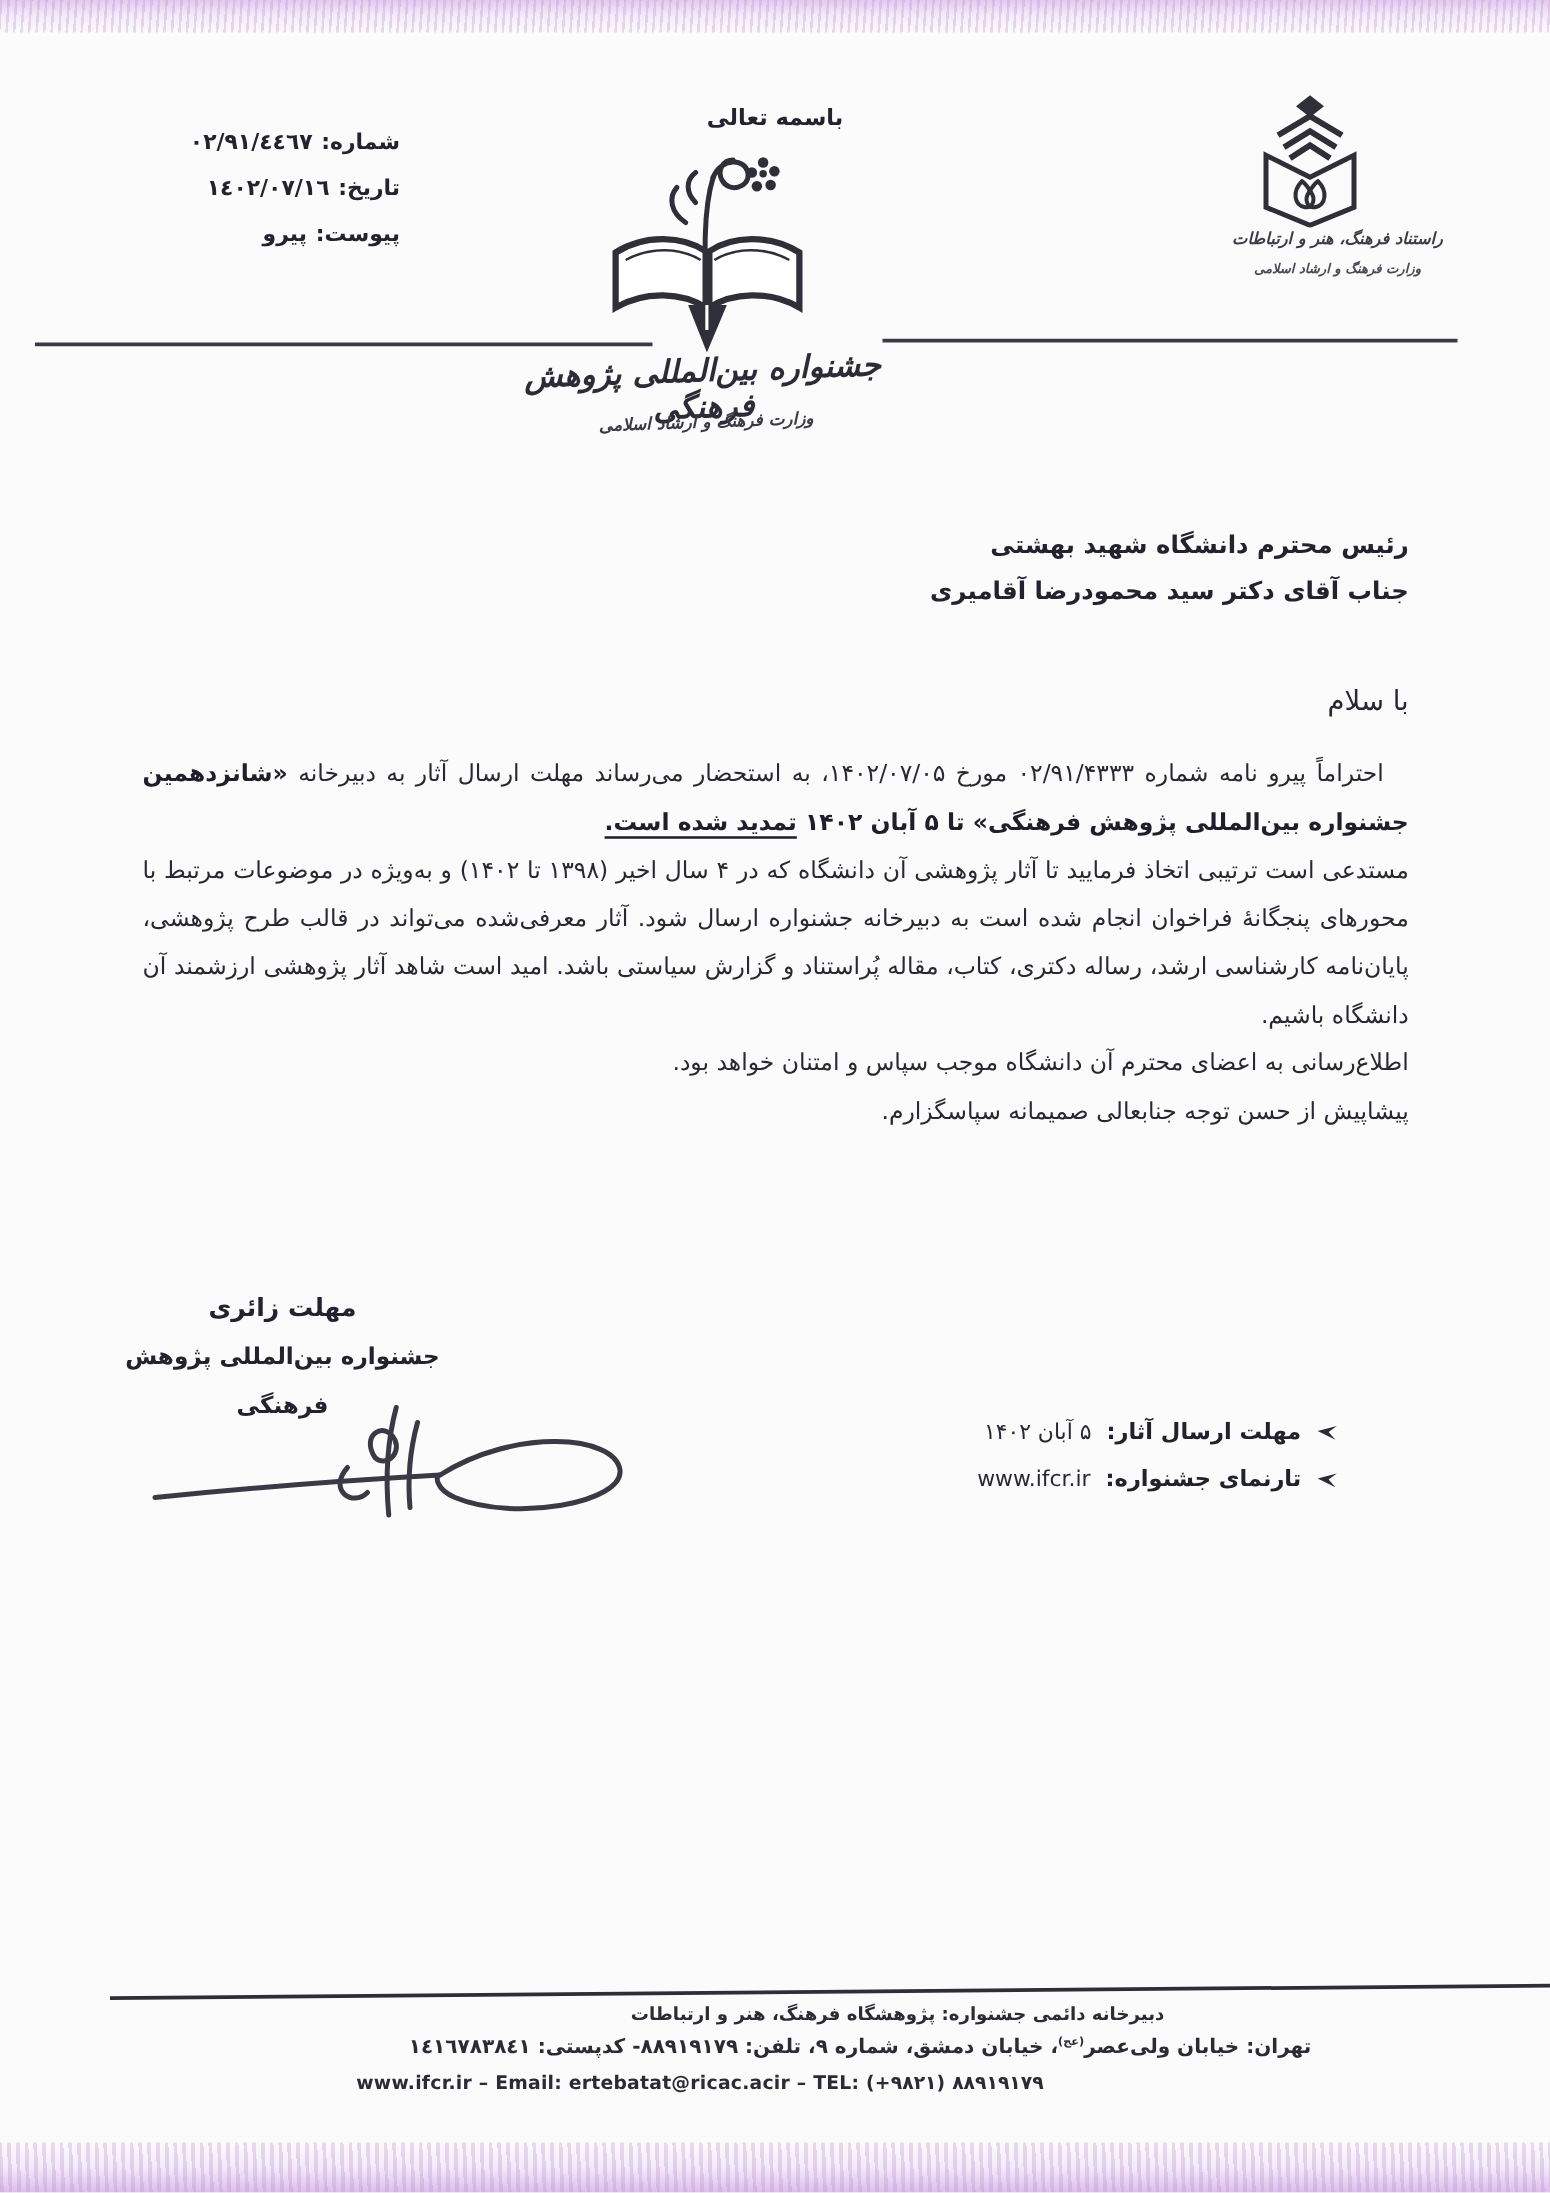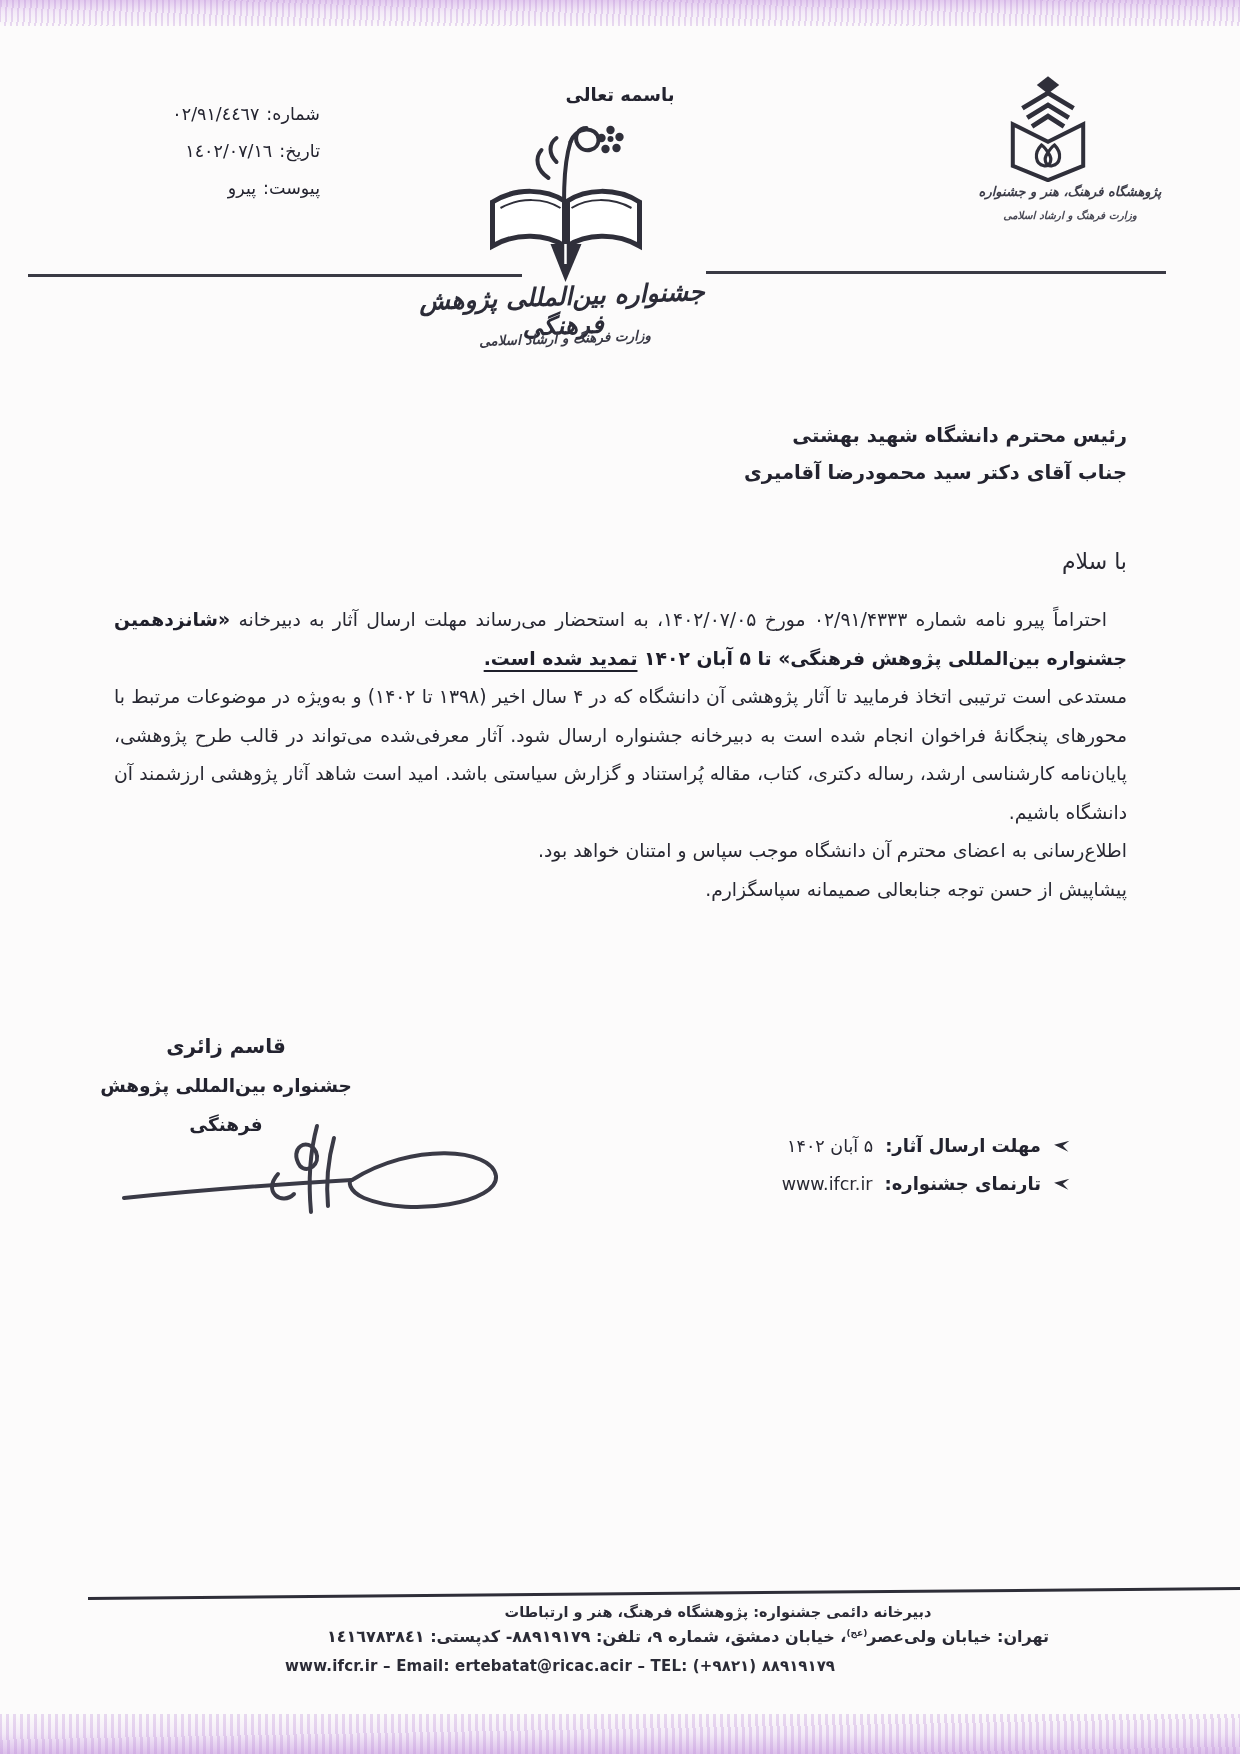--- a/index.html
+++ b/index.html
@@ -12,21 +12,21 @@
   .band-top{position:absolute;top:0;left:0;right:0;height:26px;
     background:
       repeating-linear-gradient(94deg, rgba(186,138,214,0.30) 0 2px, rgba(255,255,255,0) 2px 6px),
       linear-gradient(180deg, rgba(205,162,228,0.55) 0%, rgba(222,194,238,0.30) 45%, rgba(255,255,255,0) 100%);}
   .band-bottom{position:absolute;bottom:0;left:0;right:0;height:40px;
     background:
       repeating-linear-gradient(88deg, rgba(186,138,214,0.30) 0 3px, rgba(255,255,255,0) 3px 7px),
       linear-gradient(0deg, rgba(198,150,224,0.60) 0%, rgba(222,194,238,0.30) 50%, rgba(255,255,255,0) 100%);}
 
   .meta{position:absolute;top:96px;left:108px;width:212px;direction:rtl;text-align:right;
-    font-weight:normal;font-size:17.5px;line-height:37px;color:#23232f;}
+    font-weight:bold;font-size:17.5px;line-height:37px;color:#23232f;}
   .meta .lbl{margin-left:7px;}
 
   .bismillah{position:absolute;top:84px;left:530px;width:180px;text-align:center;
     font-weight:bold;font-size:18px;color:#23232f;}
 
   .fest-logo{position:absolute;top:116px;left:478px;width:176px;height:172px;}
   .fest-title{position:absolute;top:282px;left:400px;width:325px;text-align:center;
     font-size:25px;font-weight:bold;font-style:italic;color:#2c2c38;
     transform:rotate(-2deg);letter-spacing:-0.5px;}
   .fest-sub{position:absolute;top:330px;left:440px;width:250px;text-align:center;
@@ -124,42 +124,42 @@
 
   <svg class="inst-logo" viewBox="0 0 120 132">
     <polygon points="60,0 74,11 60,22 46,11" fill="#2f2f3a"></polygon>
     <path d="M28,40 L60,21 L92,40" fill="none" stroke="#2f2f3a" stroke-width="6"></path>
     <path d="M34,52 L60,36 L86,52" fill="none" stroke="#2f2f3a" stroke-width="6"></path>
     <path d="M40,63 L60,50 L80,63" fill="none" stroke="#2f2f3a" stroke-width="6"></path>
     <path d="M16,60 L16,112 L60,130 L104,112 L104,60 L60,82 Z" fill="none" stroke="#2f2f3a" stroke-width="5"></path>
     <path d="M52,86 C42,96 44,110 55,112 C63,113 66,104 61,97 C58,92 55,88 52,86 Z" fill="none" stroke="#2f2f3a" stroke-width="4"></path>
     <path d="M68,86 C78,96 76,110 65,112 C57,113 54,104 59,97 C62,92 65,88 68,86 Z" fill="none" stroke="#2f2f3a" stroke-width="4"></path>
   </svg>
-  <div class="inst-cap1">پژوهشگاه فرهنگ، هنر و جشنواره</div>
+  <div class="inst-cap1">راستناد فرهنگ، هنر و ارتباطات</div>
   <div class="inst-cap2">وزارت فرهنگ و ارشاد اسلامی</div>
 
   <div class="rule rule-l"></div>
   <div class="rule rule-r"></div>
 
   <div class="recipient">
     <div>رئیس محترم دانشگاه شهید بهشتی</div>
     <div>جناب آقای دکتر سید محمودرضا آقامیری</div>
   </div>
 
   <div class="salutation">با سلام</div>
 
   <div class="body">
     <p class="first"><span>احتراماً پیرو نامه شماره ۰۲/۹۱/۴۳۳۳ مورخ ۱۴۰۲/۰۷/۰۵، به استحضار می‌رساند مهلت ارسال آثار به دبیرخانه </span><b>«شانزدهمین جشنواره بین‌المللی پژوهش فرهنگی»</b><b> تا ۵ آبان ۱۴۰۲ </b><b class="u">تمدید شده است.</b></p>
     <p>مستدعی است ترتیبی اتخاذ فرمایید تا آثار پژوهشی آن دانشگاه که در ۴ سال اخیر (۱۳۹۸ تا ۱۴۰۲) و به‌ویژه در موضوعات مرتبط با محورهای پنجگانهٔ فراخوان انجام شده است به دبیرخانه جشنواره ارسال شود. آثار معرفی‌شده می‌تواند در قالب طرح پژوهشی، پایان‌نامه کارشناسی ارشد، رساله دکتری، کتاب، مقاله پُراستناد و گزارش سیاستی باشد. امید است شاهد آثار پژوهشی ارزشمند آن دانشگاه باشیم.</p>
     <p>اطلاع‌رسانی به اعضای محترم آن دانشگاه موجب سپاس و امتنان خواهد بود.</p>
     <p>پیشاپیش از حسن توجه جنابعالی صمیمانه سپاسگزارم.</p>
   </div>
 
   <div class="sig">
-    <div class="sig-name">قاسم زائری</div>
+    <div class="sig-name">مهلت زائری</div>
     <div class="sig-t">جشنواره بین‌المللی پژوهش فرهنگی</div>
   </div>
   <svg class="sig-stroke" viewBox="0 0 400 115">
     <g fill="none" stroke="#3a3a46" stroke-width="4" stroke-linecap="round">
       <path d="M12,86 C90,78 170,72 240,68"></path>
       <path d="M240,68 C300,30 380,36 384,64 C387,90 300,106 252,86 C236,79 236,68 240,68"></path>
       <path d="M205,14 C198,40 196,68 199,100"></path>
       <path d="M222,26 C216,48 214,72 216,94"></path>
       <path d="M188,54 C176,36 196,24 204,40 C209,52 196,62 188,54"></path>
       <path d="M166,62 C150,80 170,94 182,82"></path>

